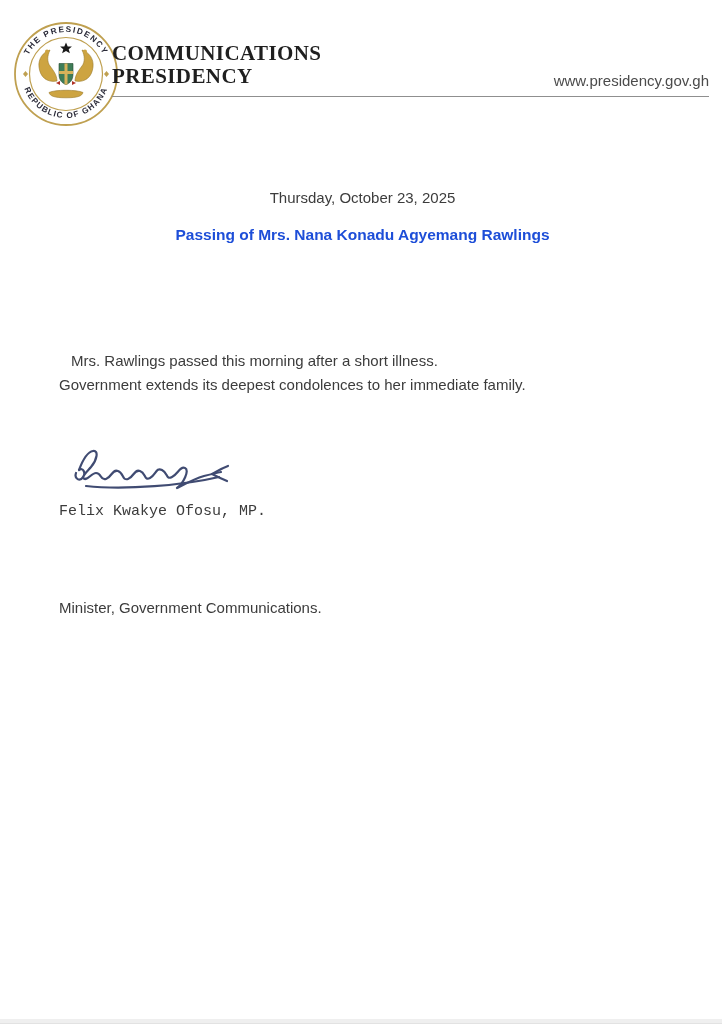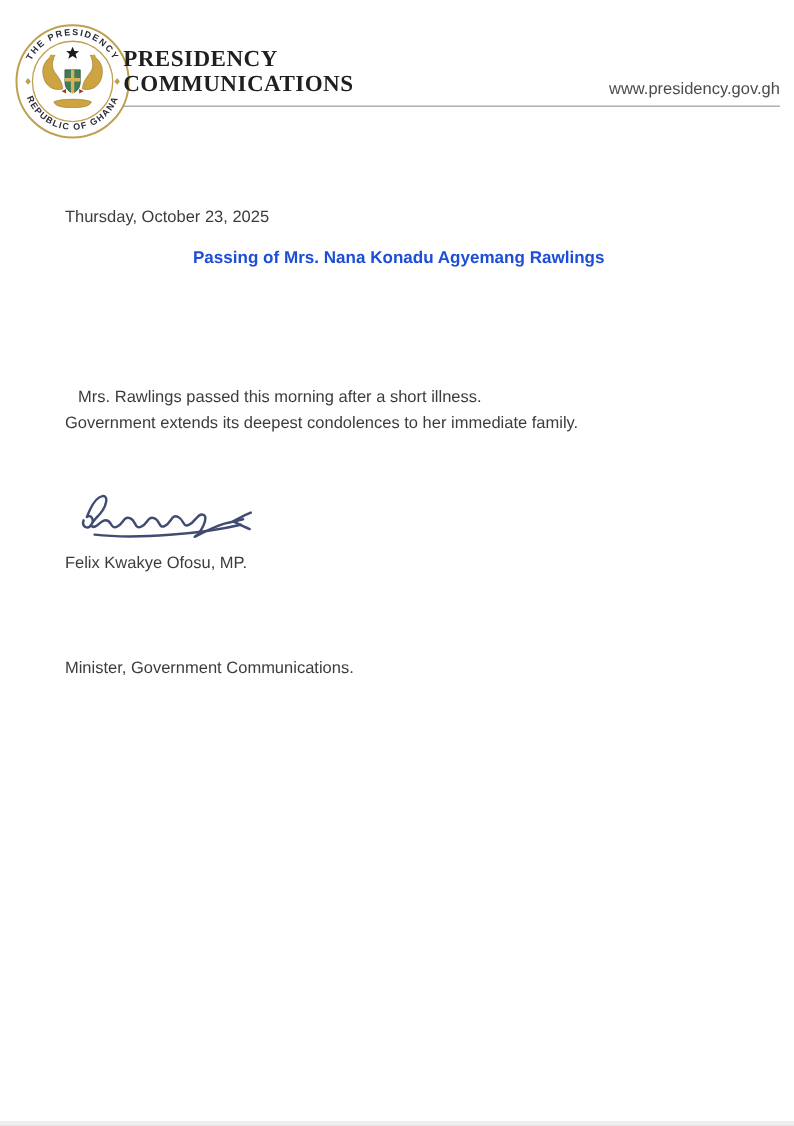--- a/index.html
+++ b/index.html
@@ -19,31 +19,31 @@
   .website {
     position:absolute; right:13px; top:72px;
     font-size:15px; color:#4b4b4b;
   }
   .rule {
     position:absolute; left:112px; right:13px; top:96px;
     height:0; border-top:1.5px solid #8f8f8f;
   }
   
   .col { position:absolute; left:59px; width:607px; font-size:15px; line-height:21.5px; }
-  .date   { top:187px; text-align:left; color:#3c3c3c; }
+  .date   { top:187px; text-align:center; color:#3c3c3c; }
   .title  { top:224px; text-align:center; font-weight:bold; font-size:15.5px; color:#1d4ed8; }
   .para   { text-align:justify; color:#3c3c3c; }
   .p1 { top:260px; }
   .p2 { top:338px; }
   .p3 { top:374px; }
   .sup { font-size:10px; vertical-align:super; line-height:0; }
   
   .signature { position:absolute; left:70px; top:440px; width:170px; height:58px; }
   .signoff-line { position:absolute; left:59px; font-size:15px; color:#3c3c3c; }
-  .name  { top:503px; }
+  .name  { top:503px;font-family:Liberation Mono, monospace; }
   .role1 { top:531px; }
   .role2 { top:559px;margin-top:40px; }
   
   .page-edge-bottom {
     position:absolute; left:0; right:0; bottom:0; height:4px;
     background:#efefef; border-bottom:1px solid #e2e2e2;
   }
 </style>
 </head>
 <body>
@@ -80,22 +80,22 @@
       <path d="M53,42.5 V63.5 M46,51.5 H60" fill="none" stroke="#d7b25a" stroke-width="3"></path>
 
       <path d="M43,62 l4,-2 v4 Z" fill="#b03226"></path>
       <path d="M63,62 l-4,-2 v4 Z" fill="#b03226"></path>
 
       <path d="M36,71.5 C42,68.5 64,68.5 70,71.5 C69,75 65,76.8 53,76.8 C41,76.8 37,75 36,71.5 Z" stroke="#9a7a2a" stroke-width="0.6" fill="#cda441"></path>
     </g>
   </svg>
 
   <div class="org">
+    <div>COMMUNICATIONS</div>
     <div>PRESIDENCY</div>
-    <div>COMMUNICATIONS</div>
   </div>
 
   <div class="website">www.presidency.gov.gh</div>
 
   <div class="rule"></div>
 
   <div class="col date">Thursday, October 23, 2025</div>
 
   <div class="col title">Passing of Mrs. Nana Konadu Agyemang Rawlings</div>
 

